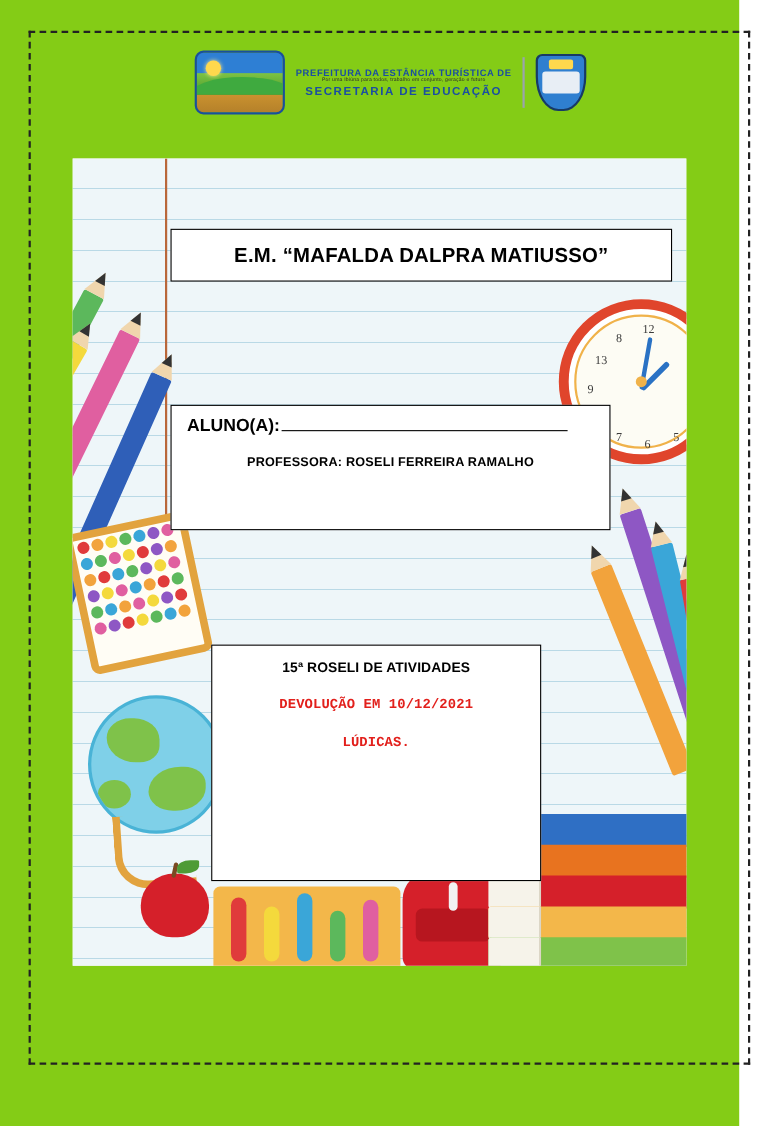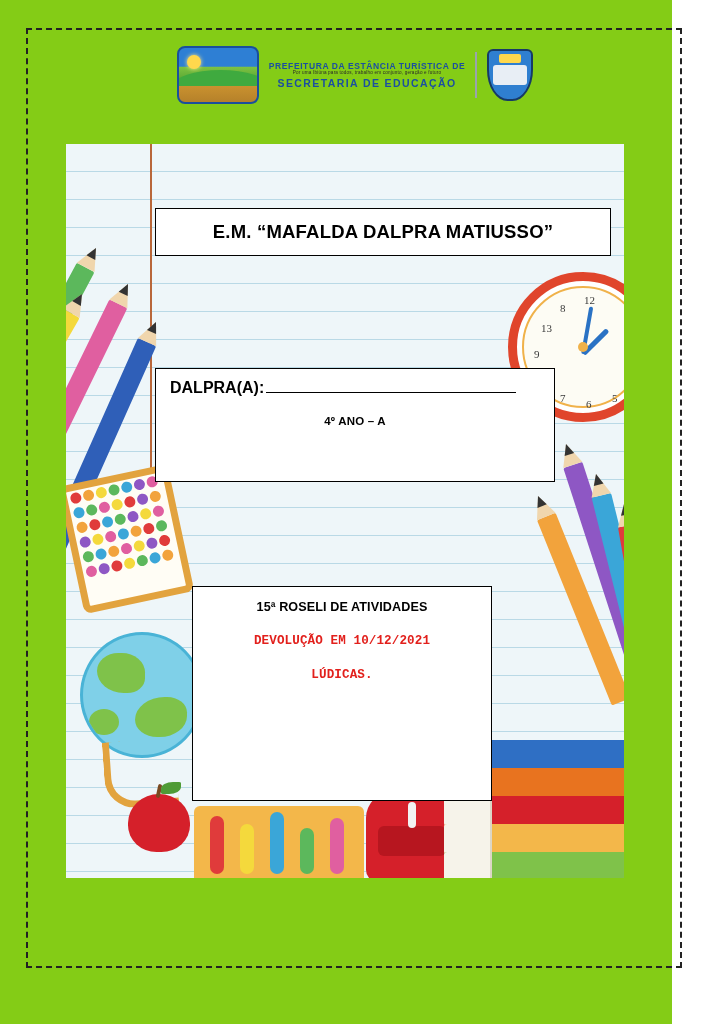--- a/index.html
+++ b/index.html
@@ -609,24 +609,24 @@
         </div>
     </div>
   </div>
 
   <div class="box box-school">
     <div class="t">E.M. “MAFALDA DALPRA MATIUSSO”</div>
   </div>
 
   <div class="box box-student">
     <div class="line-aluno">
-      <span>DALPRA(A):</span>
+      <span>ALUNO(A):</span>
       <span class="fill"></span>
     </div>
-    <div class="grade">4º ANO – A</div>
+    <div class="teacher">PROFESSORA: ROSELI FERREIRA RAMALHO</div>
   </div>
 
   <div class="box box-notice">
     <div>15ª ROSELI DE ATIVIDADES</div>
     <div class="red">DEVOLUÇÃO EM 10/12/2021</div>
     <div class="red">LÚDICAS.</div>
   </div>
 </div>
 
 </body></html>

